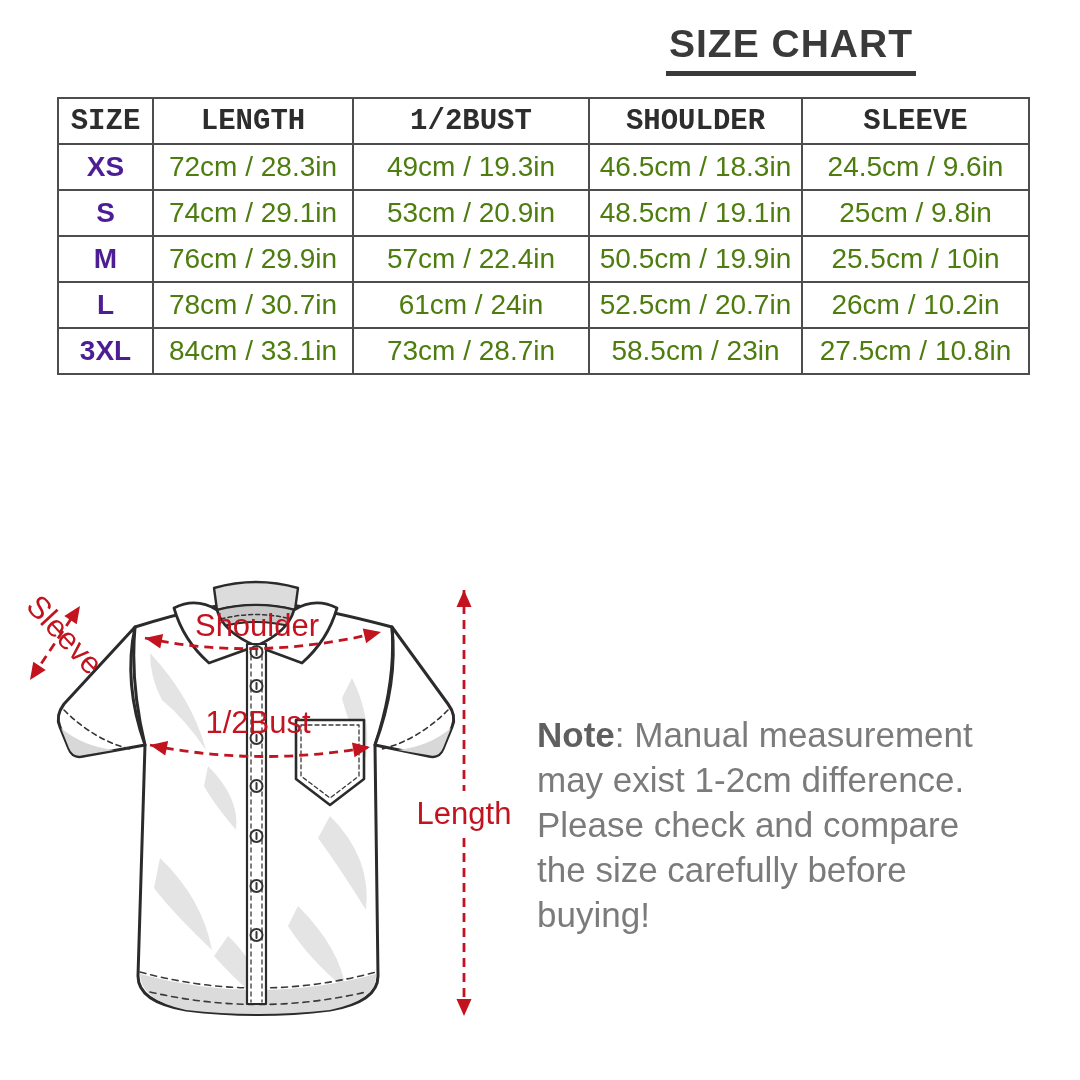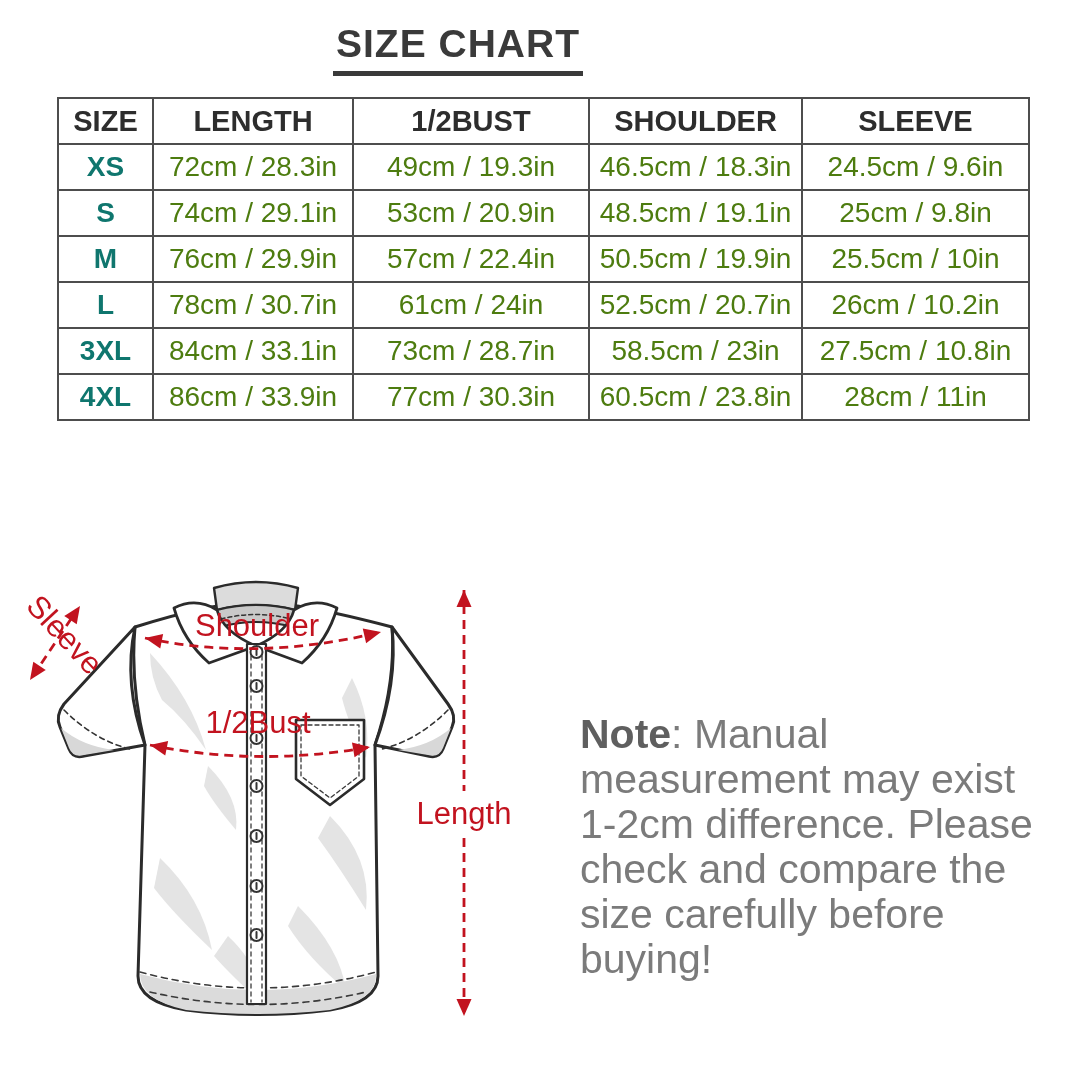--- a/index.html
+++ b/index.html
@@ -1,38 +1,38 @@
 <!DOCTYPE html>
 <html><head>
 <meta charset="utf-8">
 <style>
   html,body{margin:0;padding:0;}
   body{
     width:1080px;height:1080px;position:relative;background:#ffffff;
     font-family:"Liberation Sans", sans-serif;overflow:hidden;
   }
-  .title-wrap{position:absolute;top:22px;left:0;width:916px;text-align:center;}
+  .title-wrap{position:absolute;top:22px;left:0;width:916px;text-align:right;}
   .title{
     display:inline-block;font-size:39px;font-weight:bold;color:#3a3a3a;
     letter-spacing:1px;border-bottom:5px solid #3a3a3a;padding:0 3px 5px 3px;
   }
   table.size-table{
     position:absolute;left:57px;top:97px;width:971px;
     border-collapse:collapse;table-layout:fixed;
   }
   table.size-table th, table.size-table td{
     border:2px solid #4d4d4d;height:44px;text-align:center;vertical-align:middle;
     padding:0;white-space:nowrap;overflow:hidden;
   }
-  table.size-table th{font-size:29px;font-weight:bold;color:#2d2d2d;}
-  td.size{font-size:28px;font-weight:bold;color:#0f766e;}
+  table.size-table th{font-size:29px;font-weight:bold;color:#2d2d2d;font-family:Liberation Mono, monospace;}
+  td.size{font-size:28px;font-weight:bold;color:#4c1d95;}
   td.val{font-size:28px;font-weight:normal;color:#4d7c0f;}
   .note{
     position:absolute;left:537px;top:712px;width:478px;
-    font-size:41px;line-height:45px;color:#7b7b7b;margin-left:43px;
+    font-size:35px;line-height:45px;color:#7b7b7b;
   }
   .note b{color:#5f5f5f;font-weight:bold;}
   .shirt{position:absolute;left:0;top:558px;width:520px;height:522px;}
 </style>
 </head>
 <body>
 
 <div class="title-wrap">
   <span class="title">SIZE CHART</span>
 </div>
@@ -80,27 +80,20 @@
     <td class="val">61cm / 24in</td>
     <td class="val">52.5cm / 20.7in</td>
     <td class="val">26cm / 10.2in</td>
   </tr>
   <tr>
     <td class="size">3XL</td>
     <td class="val">84cm / 33.1in</td>
     <td class="val">73cm / 28.7in</td>
     <td class="val">58.5cm / 23in</td>
     <td class="val">27.5cm / 10.8in</td>
-  </tr>
-  <tr>
-    <td class="size">4XL</td>
-    <td class="val">86cm / 33.9in</td>
-    <td class="val">77cm / 30.3in</td>
-    <td class="val">60.5cm / 23.8in</td>
-    <td class="val">28cm / 11in</td>
   </tr>
 </tbody>
   </table>
 
 <svg class="shirt" viewBox="0 0 520 522" xmlns="http://www.w3.org/2000/svg">
 
   <g stroke="#2b2b2b" stroke-width="3" fill="#ffffff" stroke-linejoin="round" stroke-linecap="round">
     <path d="M135,69 Q215,44 256,44 Q297,44 392,69
              Q396,125 375,187 L378,418 Q378,444 330,452 Q258,461 186,452 Q138,444 138,418 L145,187 Q130,125 135,69 Z"></path>
 

